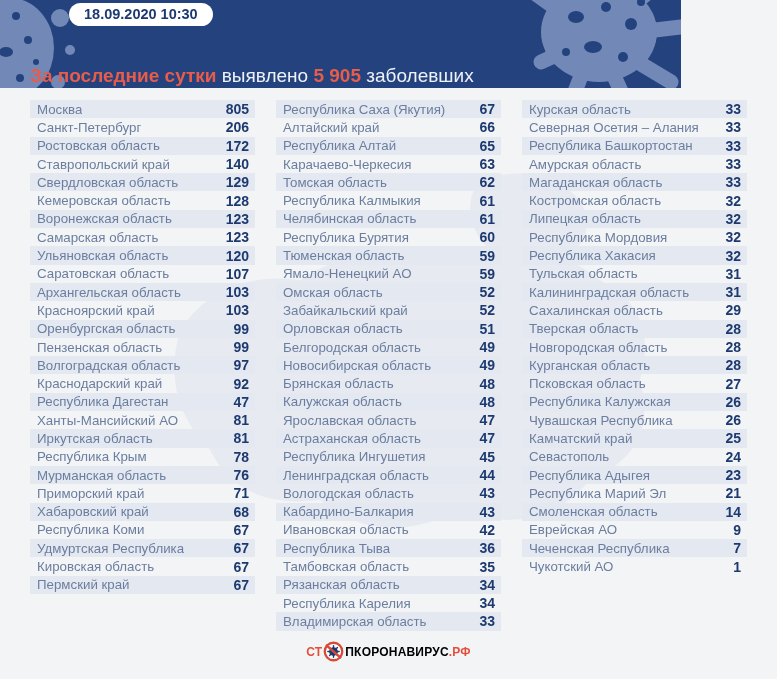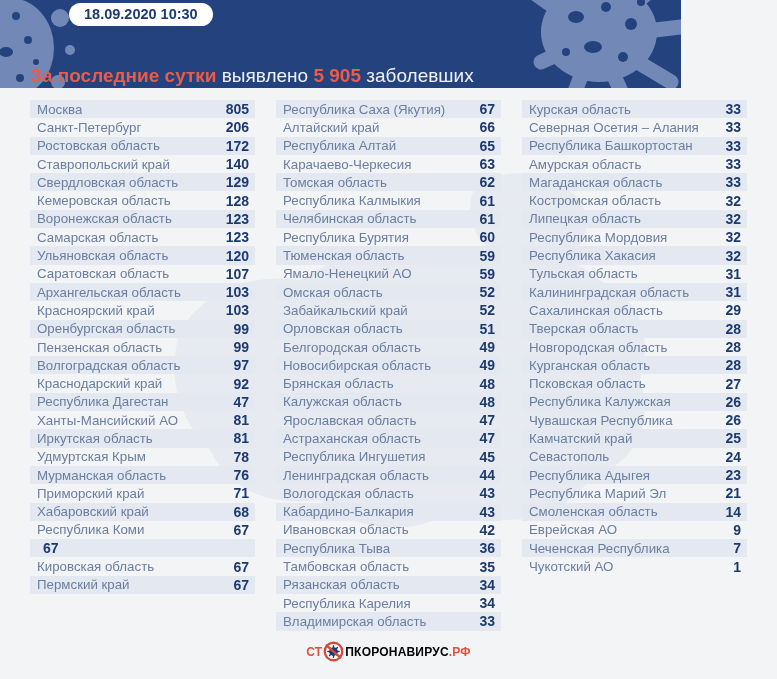--- a/index.html
+++ b/index.html
@@ -174,40 +174,41 @@
         </div>
         <div class="row">
           <span class="r-name">Ханты-Мансийский АО</span>
           <span class="r-val">81</span>
         </div>
         <div class="row">
           <span class="r-name">Иркутская область</span>
           <span class="r-val">81</span>
         </div>
         <div class="row">
-          <span class="r-name">Удмуртская Крым</span>
+          <span class="r-name">Республика Крым</span>
           <span class="r-val">78</span>
         </div>
         <div class="row">
           <span class="r-name">Мурманская область</span>
           <span class="r-val">76</span>
         </div>
         <div class="row">
           <span class="r-name">Приморский край</span>
           <span class="r-val">71</span>
         </div>
         <div class="row">
           <span class="r-name">Хабаровский край</span>
           <span class="r-val">68</span>
         </div>
         <div class="row">
           <span class="r-name">Республика Коми</span>
           <span class="r-val">67</span>
         </div>
         <div class="row">
+          <span class="r-name">Удмуртская Республика</span>
           <span class="r-val">67</span>
         </div>
         <div class="row">
           <span class="r-name">Кировская область</span>
           <span class="r-val">67</span>
         </div>
         <div class="row">
           <span class="r-name">Пермский край</span>
           <span class="r-val">67</span>
         </div>

